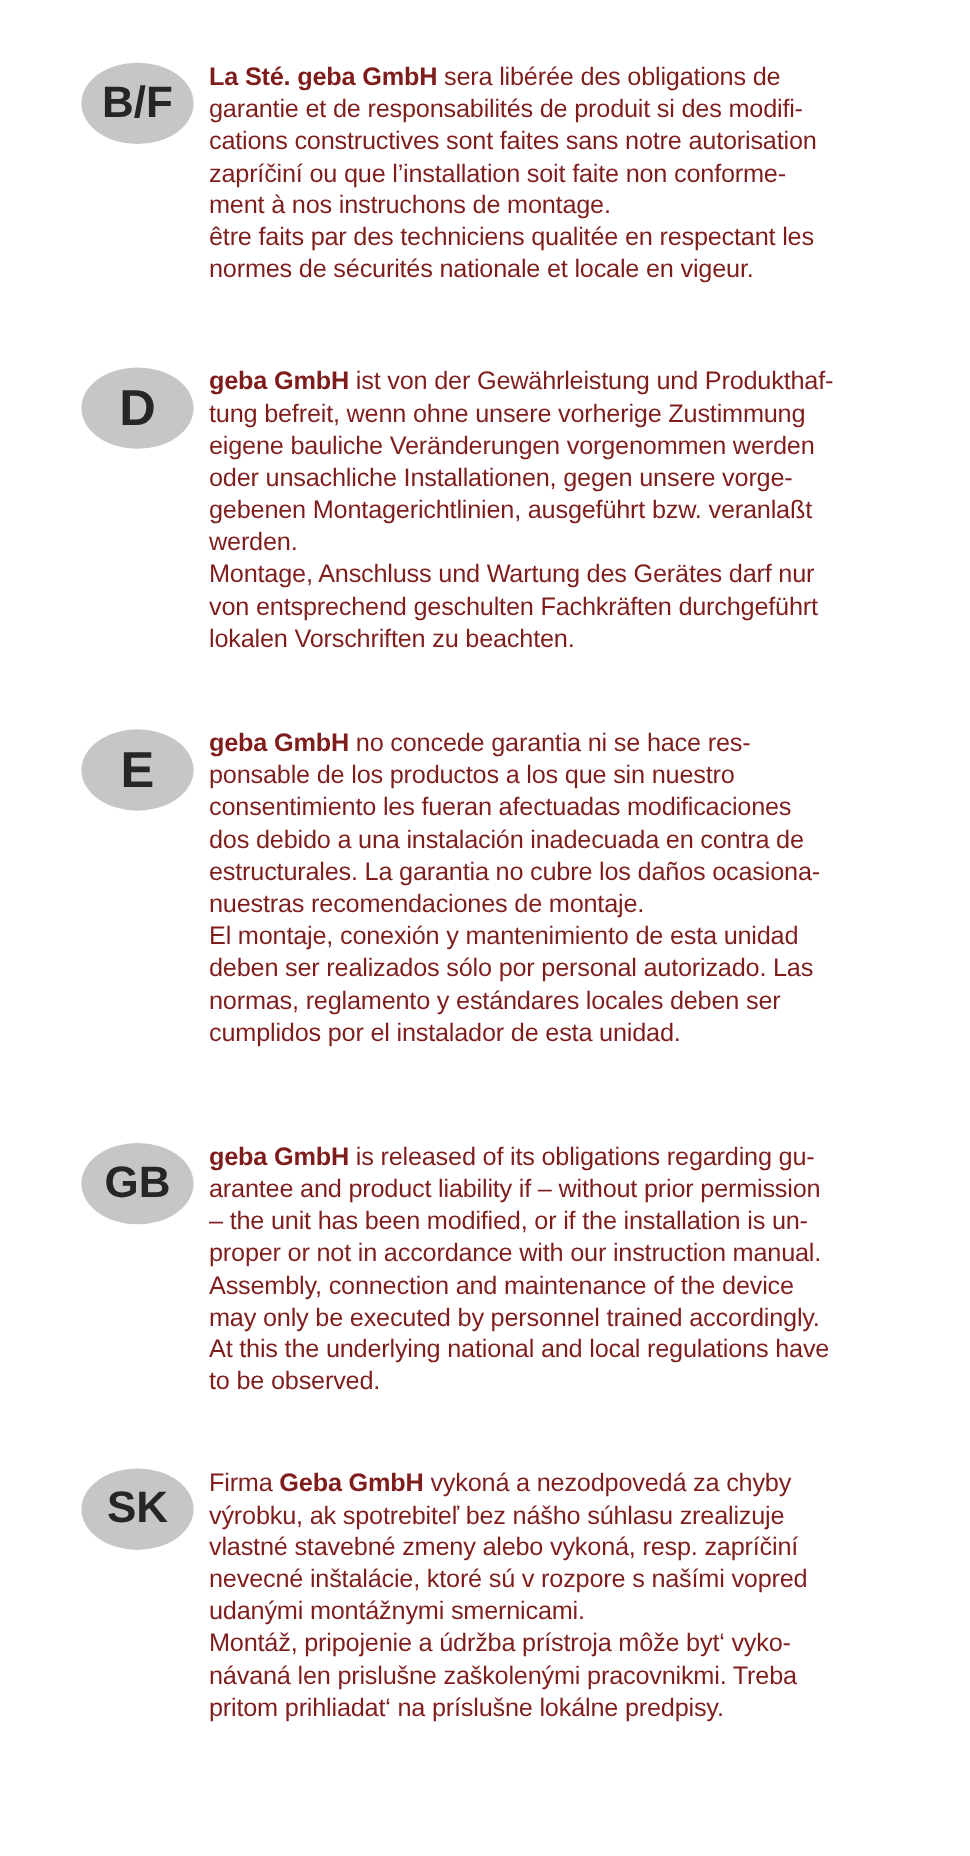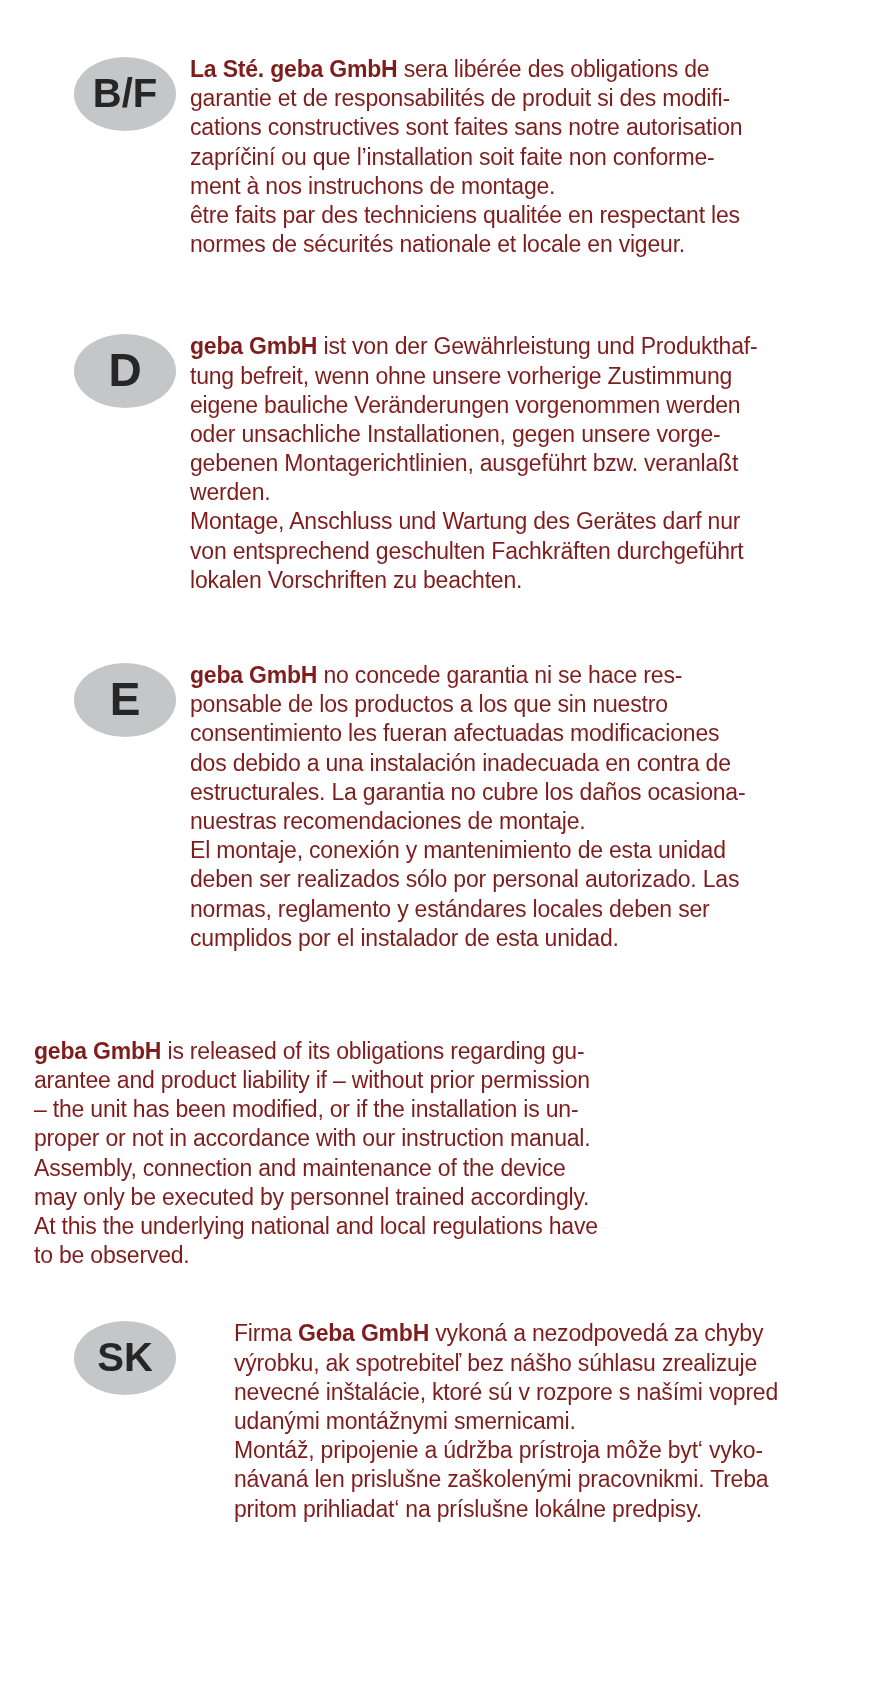--- a/index.html
+++ b/index.html
@@ -23,21 +23,21 @@
   .notice {
     display: flex;
     align-items: flex-start;
     padding-left: 20px;
   }
   
   .notice:nth-child(1) { margin-top: 55px; }
   .notice:nth-child(2) { margin-top: 73px; }
   .notice:nth-child(3) { margin-top: 66px; }
   .notice:nth-child(4) { margin-top: 84px; }
-  .notice:nth-child(5) { margin-top: 49px; gap: 44px; }
+  .notice:nth-child(5) { margin-top: 63px; }
 
   .badge {
     flex: 0 0 auto;
     width: 102px;
     height: 74px;
     margin-left: 54px;
     margin-top: 2px;
     border-radius: 50%;
     background: #c5c6c8;
     display: flex;
@@ -116,39 +116,43 @@
           <div class="line"><span>estructurales. La garantia no cubre los daños ocasiona-</span></div>
           <div class="line"><span>nuestras recomendaciones de montaje.</span></div>
           <div class="line"><span>El montaje, conexión y mantenimiento de esta unidad</span></div>
           <div class="line"><span>deben ser realizados sólo por personal autorizado. Las</span></div>
           <div class="line"><span>normas, reglamento y estándares locales deben ser</span></div>
           <div class="line"><span>cumplidos por el instalador de esta unidad.</span></div>
         </div>
   </section>
 
   <section class="notice">
+    <div class="badge" style="background: rgb(197, 198, 200);">
+      <span class="code">GB</span>
+    </div>
     <div class="text">
           <div class="line"><span class="bold">geba GmbH</span><span> is released of its obligations regarding gu-</span></div>
           <div class="line"><span>arantee and product liability if – without prior permission</span></div>
           <div class="line"><span>– the unit has been modified, or if the installation is un-</span></div>
           <div class="line"><span>proper or not in accordance with our instruction manual.</span></div>
           <div class="line"><span>Assembly, connection and maintenance of the device</span></div>
           <div class="line"><span>may only be executed by personnel trained accordingly.</span></div>
           <div class="line"><span>At this the underlying national and local regulations have</span></div>
           <div class="line"><span>to be observed.</span></div>
         </div>
   </section>
 
   <section class="notice">
     <div class="badge" style="background: rgb(197, 198, 200);">
       <span class="code">SK</span>
     </div>
     <div class="text">
           <div class="line"><span>Firma </span><span class="bold">Geba GmbH</span><span> vykoná a nezodpovedá za chyby</span></div>
           <div class="line"><span>výrobku, ak spotrebiteľ bez nášho súhlasu zrealizuje</span></div>
+          <div class="line"><span>vlastné stavebné zmeny alebo vykoná, resp. zapríčiní</span></div>
           <div class="line"><span>nevecné inštalácie, ktoré sú v rozpore s našími vopred</span></div>
           <div class="line"><span>udanými montážnymi smernicami.</span></div>
           <div class="line"><span>Montáž, pripojenie a údržba prístroja môže byt‘ vyko-</span></div>
           <div class="line"><span>návaná len prislušne zaškolenými pracovnikmi. Treba</span></div>
           <div class="line"><span>pritom prihliadat‘ na príslušne lokálne predpisy.</span></div>
         </div>
   </section>
 </div>
 </div>
 

